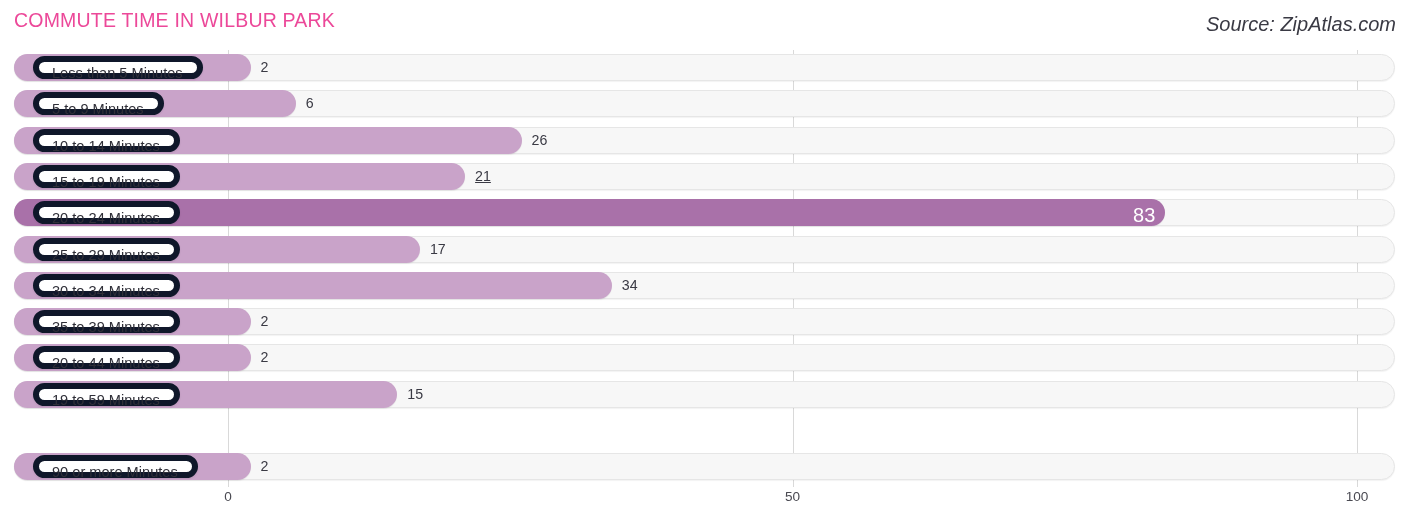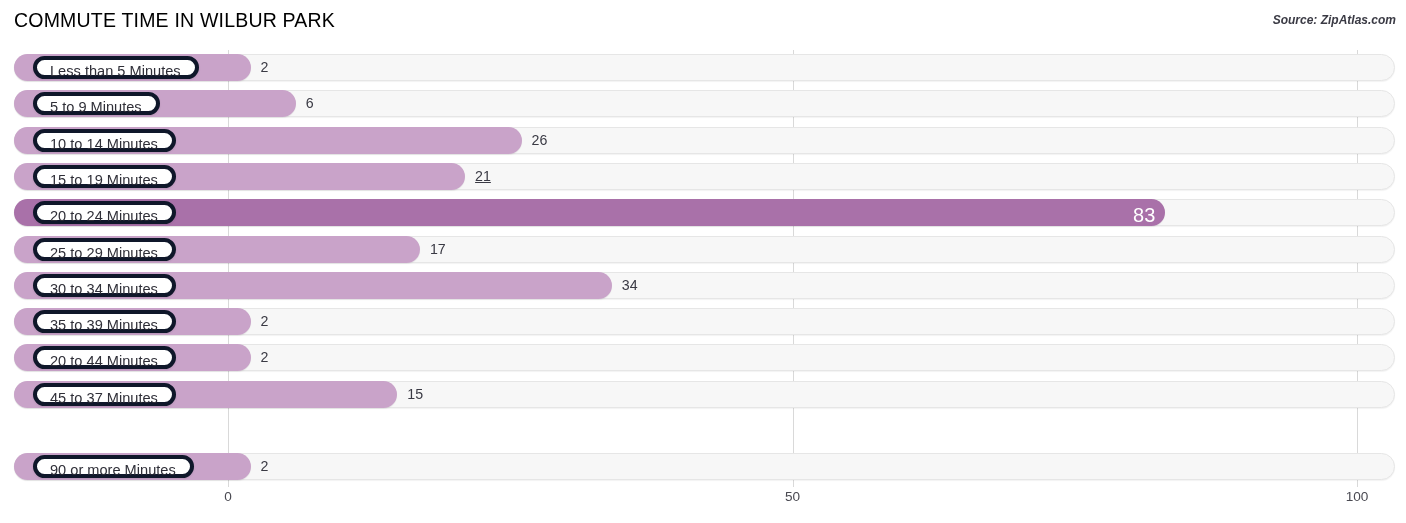--- a/index.html
+++ b/index.html
@@ -24,30 +24,30 @@
   }
 
   
   #chart-title {
     position: absolute;
     left: 14px;
     top: 9px;
     font-size: 19.5px;
     font-weight: 400;
     letter-spacing: 0.2px;
-    color: #000000;
+    color: #ec4899;
     white-space: nowrap;
   }
   #chart-source {
     position: absolute;
     right: 10px;
     top: 13px;
-    font-size: 12px;
+    font-size: 20px;
     font-style: italic;
-    font-weight: bold;
+    font-weight: normal;
     color: #3a3a44;
     white-space: nowrap;
   }
 
   
   #plot {
     position: absolute;
     left: 0;
     top: 50px;
     width: 1406px;
@@ -100,21 +100,21 @@
 
   .pill {
     position: absolute;
     left: 33px;
     top: 6px;
     height: 23px;
     line-height: 23px;
     padding: 0 14px 0 13px;
     border-radius: 12px;
     background: #ffffff;
-    border: 4px solid #0f172a;
+    border: 6px solid #0f172a;
     font-size: 14.6px;
     color: #2f2f38;
     white-space: nowrap;
     box-sizing: border-box;
     box-shadow: 0 1px 2px rgba(0,0,0,0.10);
   }
 
   .value-out {
     position: absolute;
     top: 9px;
@@ -209,21 +209,21 @@
       </div>
       <div class="row" style="top: 290.4px;">
         <div class="track"></div>
         <div class="bar" style="width: 236.58px;"></div>
         <div class="pill">20 to 44 Minutes</div>
         <div class="value-out" style="left: 260.58px;">2</div>
       </div>
       <div class="row" style="top: 326.7px;">
         <div class="track"></div>
         <div class="bar" style="width: 383.35px;"></div>
-        <div class="pill">45 to 37 Minutes</div>
+        <div class="pill">19 to 59 Minutes</div>
         <div class="value-out" style="left: 407.35px;">15</div>
       </div>
       <div class="row" style="top: 399.3px;">
         <div class="track"></div>
         <div class="bar" style="width: 236.58px;"></div>
         <div class="pill">90 or more Minutes</div>
         <div class="value-out" style="left: 260.58px;">2</div>
       </div>
     </div>
 

